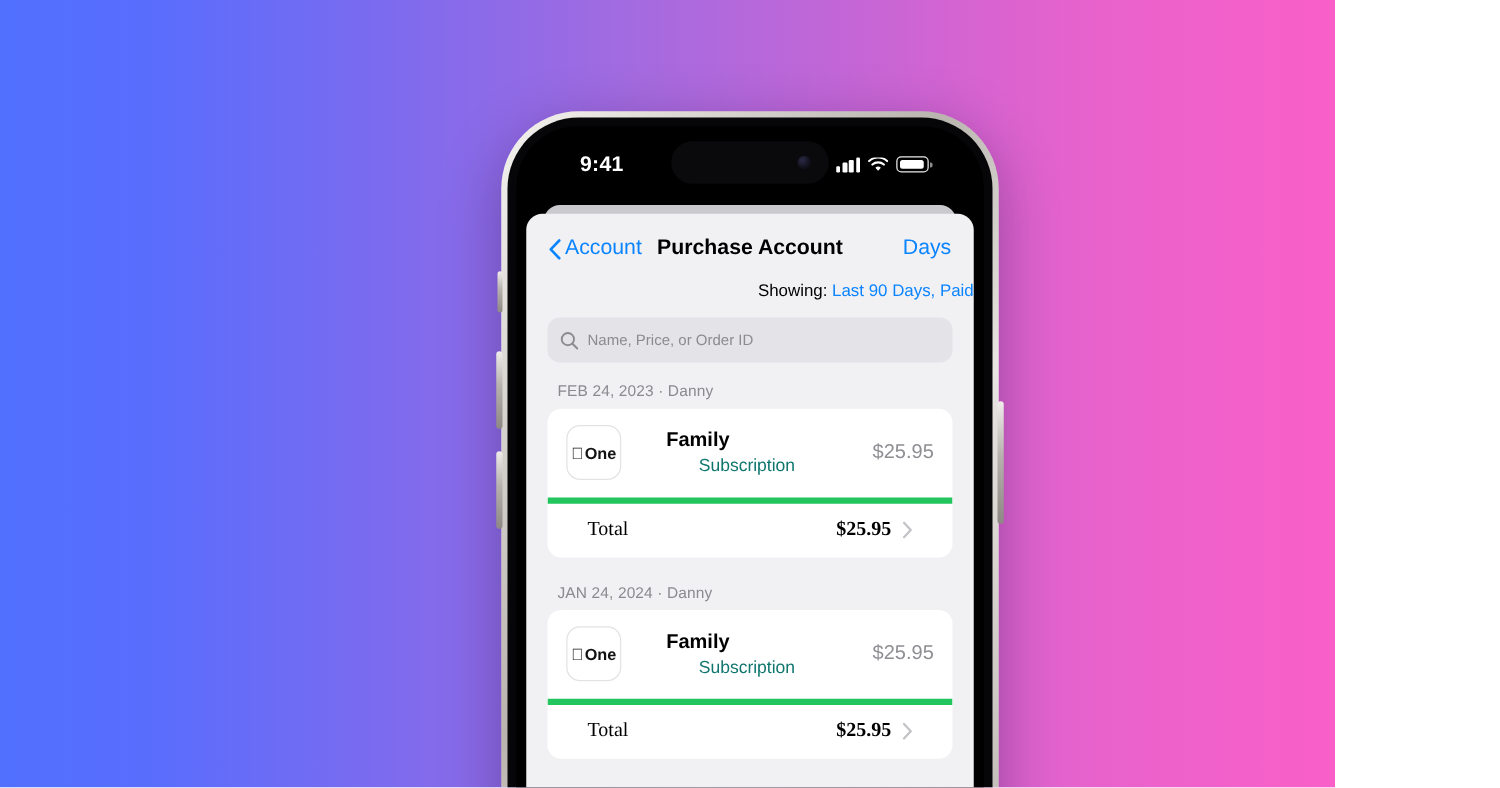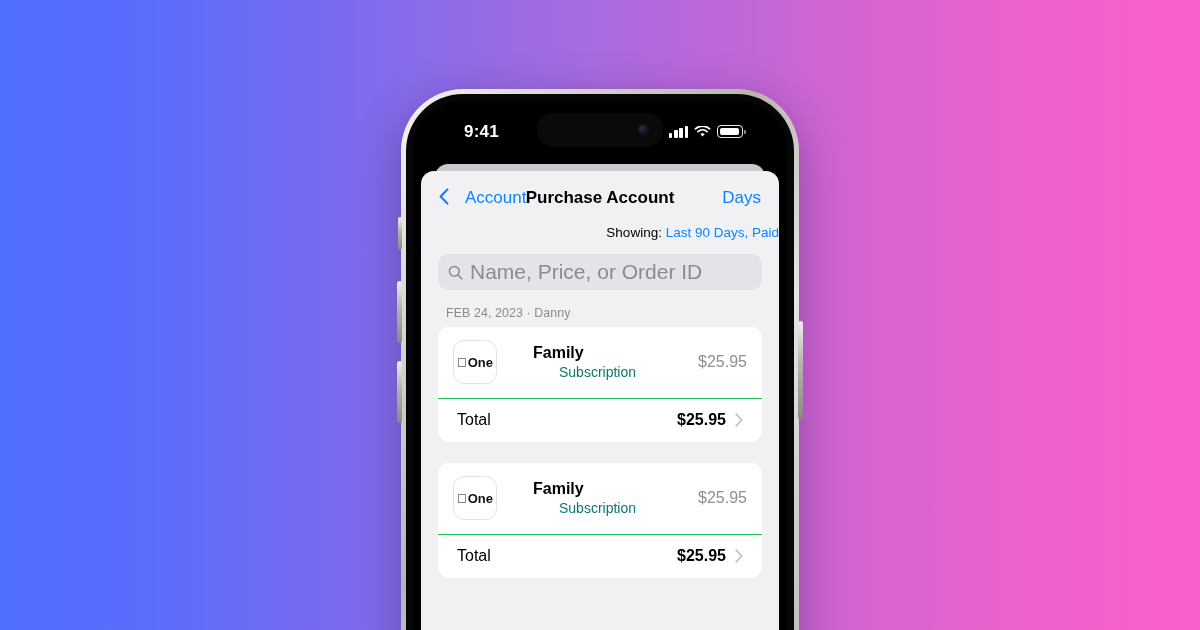--- a/index.html
+++ b/index.html
@@ -6,21 +6,21 @@
 
   html, body {
     width:1200px; height:630px;
     overflow:hidden;
     font-family:"Liberation Sans", sans-serif;
   }
 
   
   #backdrop {
     position:relative;
-    width:1200px; height:630px;
+    width:1068px; height:630px;
     background:linear-gradient(90deg,
        #5170fe 0%,
        #5a6dfd 12%,
        #7a6bef 28%,
        #a36be0 47%,
        #c566d6 64%,
        #e862cc 82%,
        #fa5fc8 100%);
     overflow:hidden;
   }
@@ -118,21 +118,21 @@
     z-index:3; overflow:hidden;
   }
 
   
   .navbar {
     position:relative; height:54px;
     display:flex; align-items:center;
     padding:0 18px;
   }
   .nav-back {
-    display:flex; align-items:flex-start; gap:16px;
+    display:flex; align-items:flex-end; gap:3px;
     color:#0a84ff; font-size:17px;
   }
   .chev-l { width:10px; height:17px; flex:none; }
   .nav-title {
     position:absolute; left:0; right:0; text-align:center;
     font-size:17px; font-weight:bold; color:#000;
     pointer-events:none;
   }
   .nav-done { margin-left:auto; color:#0a84ff; font-size:17px; }
 
@@ -142,21 +142,21 @@
   }
   .showing b { color:#0a84ff; font-weight:normal; }
 
   
   .search-wrap { padding:0 17px 16px; }
   .search {
     height:36px; background:#e3e3e8; border-radius:10px;
     display:flex; align-items:center; gap:7px; padding:0 10px;
   }
   .ic-search { width:15px; height:15px; flex:none; }
-  .search-ph { font-size:21px; color:#8b8b90; }
+  .search-ph { font-size:12px; color:#8b8b90; }
 
   
   .scroll { padding:0 17px; }
   .sec-head {
     font-size:12.4px; color:#8a8a8f;
     padding:0 8px 7px;
     letter-spacing:.1px;
   }
   .card {
     background:#fff; border-radius:11px;
@@ -175,23 +175,24 @@
     font-size:13px; font-weight:bold; color:#111;
   }
   .appicon .apple { font-size:13px; line-height:1; }
   .row-txt { flex:1; min-width:0; }
   .row-title { font-size:16px; font-weight:bold; color:#000; line-height:1.25;margin-left:23px; }
   .row-sub   { font-size:14px; color:#0f766e; line-height:1.3;text-align:center; }
   .row-price { font-size:16px; color:#8e8e93; }
 
   .row-total {
     display:flex; align-items:center;
-    padding:12px 19px 13px;
-    border-top:1px solid #22c55e;
+    padding:12px 32px 13px;
+    border-top:5px solid #22c55e;
     margin-left:0;
+    font-family:Liberation Serif, serif;
   }
   .tot-label { font-size:16px; color:#000; }
   .tot-right { margin-left:auto; display:flex; align-items:center; gap:9px; }
   .tot-val { font-size:16px; font-weight:bold; color:#000; }
   .chev-r { width:8px; height:14px; flex:none; }
 </style>
 </head>
 <body>
 
 <div id="backdrop">
@@ -286,20 +287,21 @@
                   <span class="tot-val">$25.95</span>
                   <svg class="chev-r" viewBox="0 0 8 14">
                     <path d="M1.2 1.2 6.6 7l-5.4 5.8" stroke="#c2c2c7" stroke-width="1.8" fill="none" stroke-linecap="round" stroke-linejoin="round"></path>
                   </svg>
                 </span>
               </div>
             </div>
           </div>
 
           <div>
+            <div class="sec-head">JAN 24, 2024 · Danny</div>
             <div class="card">
 
               <div class="row-item">
                 <div class="appicon">
                   <span class="apple"></span>
                   <span>One</span>
                 </div>
                 <div class="row-txt">
                   <div class="row-title">Family</div>
                   <div class="row-sub">Subscription</div>

